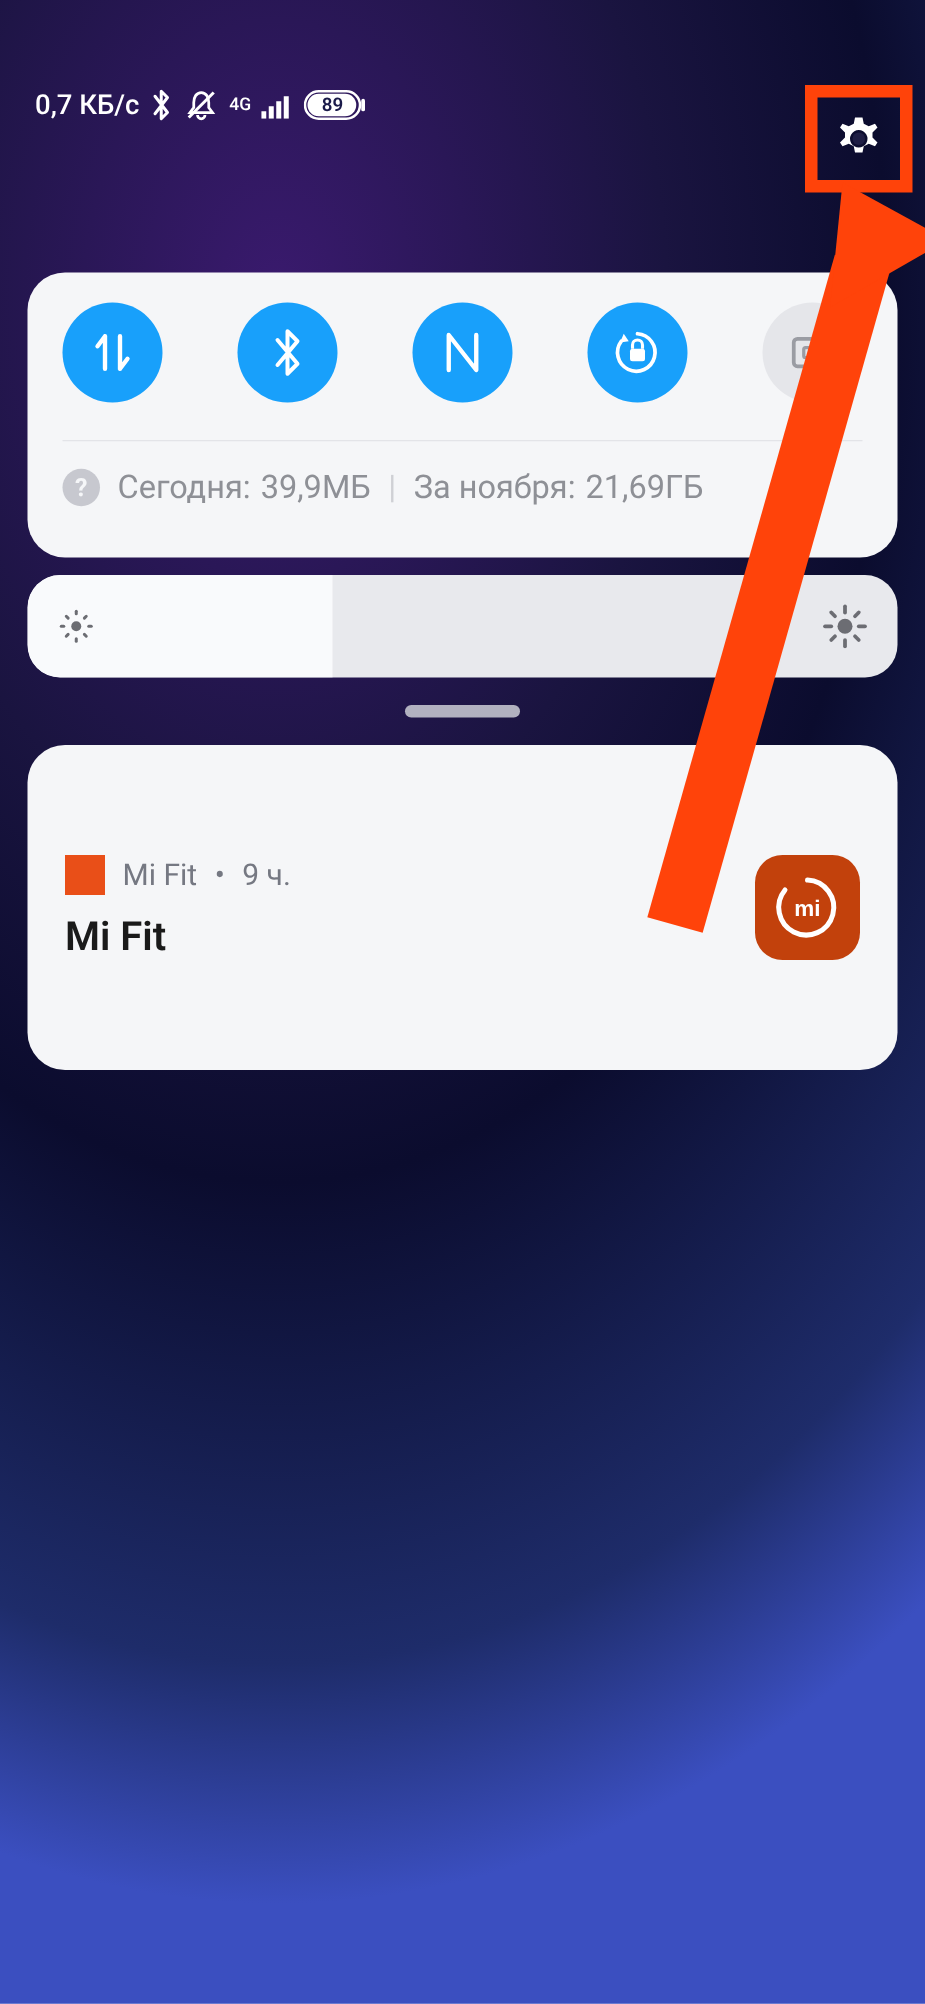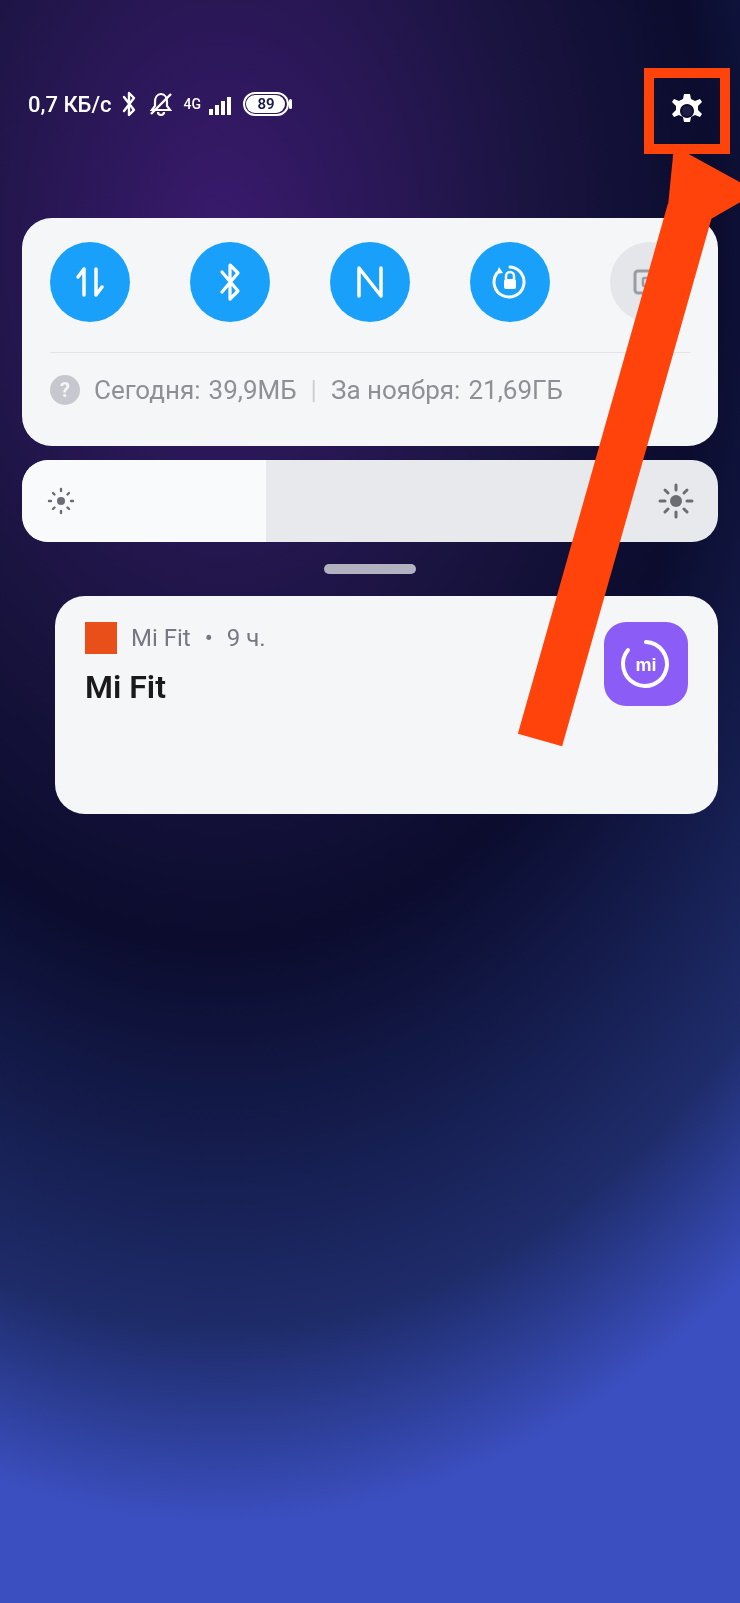--- a/index.html
+++ b/index.html
@@ -11,21 +11,21 @@
 
   
   .header {
     position: absolute; top: 60px; left: 28px; right: 18px; height: 130px; color: #fff;
     display: flex; flex-direction: column; justify-content: flex-start;
   }
   .clock-row { display: flex; justify-content: space-between; align-items: flex-start; }
   .clock { font-size: 76px; font-weight: 300; letter-spacing: 1px; line-height: 1; }
   .date-row { display: flex; justify-content: space-between; align-items: center; margin-top: 10px; }
   .date { font-size: 26px; font-weight: 400; }
-  .status-icons { display: flex; align-items: center; gap: 8px; font-size: 22px; font-weight: 500; color: #fff; margin-top: 20px; }
+  .status-icons { display: flex; align-items: center; gap: 8px; font-size: 22px; font-weight: 500; color: #fff; }
 
   
   .settings-wrap {
     position: absolute; top: 68px; right: 10px; width: 86px; height: 86px;
     border: 10px solid #ff430a; display: flex; align-items: center; justify-content: center;
   }
   .settings-btn { width: 44px; height: 44px; display:flex; align-items:center; justify-content:center; }
 
   
   .card {
@@ -46,27 +46,27 @@
   
   .bright-card { top: 460px; height: 82px; border-radius: 26px; background:#e8e9ed; overflow:hidden; display:flex; align-items:center; }
   .bright-fill { position:absolute; left:0; top:0; bottom:0; width:35%; background:#f9fafc; border-radius:26px 0 0 26px; }
   .bright-low, .bright-high { position:absolute; top:0; bottom:0; display:flex; align-items:center; color:#6c6d73; }
   .bright-low { left:24px; }
   .bright-high { right:24px; }
 
   .drag-handle { position:absolute; top:564px; left:50%; transform:translateX(-50%); width:92px; height:10px; border-radius:6px; background:rgba(215,216,222,0.8);}
 
   
-  .notif-card { top: 596px; height: 218px; padding: 26px 30px; display:flex; align-items:flex-start;margin-left:33px; }
+  .notif-card { top: 596px; height: 260px; padding: 26px 30px; display:flex; align-items:center; }
   .notif-left { flex:1; display:flex; flex-direction:column; gap:10px; }
   .notif-top { display:flex; align-items:center; gap:14px; color:#757882; font-size:24px;}
   .notif-app-icon { width:32px; height:32px; background:#e94f18;}
   .notif-title { font-size:32px; font-weight:600; color:#1a1a1a; margin-top:4px;}
   .notif-body { font-size:28px; color:#6d6f76; margin-top:2px;}
-  .notif-big-icon { width:84px; height:84px; border-radius:22px; background:#8b5cf6; display:flex; align-items:center; justify-content:center;}
+  .notif-big-icon { width:84px; height:84px; border-radius:22px; background:#c2410c; display:flex; align-items:center; justify-content:center;}
 
   
   .arrow-svg { position:absolute; top:120px; left:500px; width:260px; height:640px; pointer-events:none;}
 
   svg { display:block; }
 </style>
 </head>
 <body>
 
 <div class="header">

